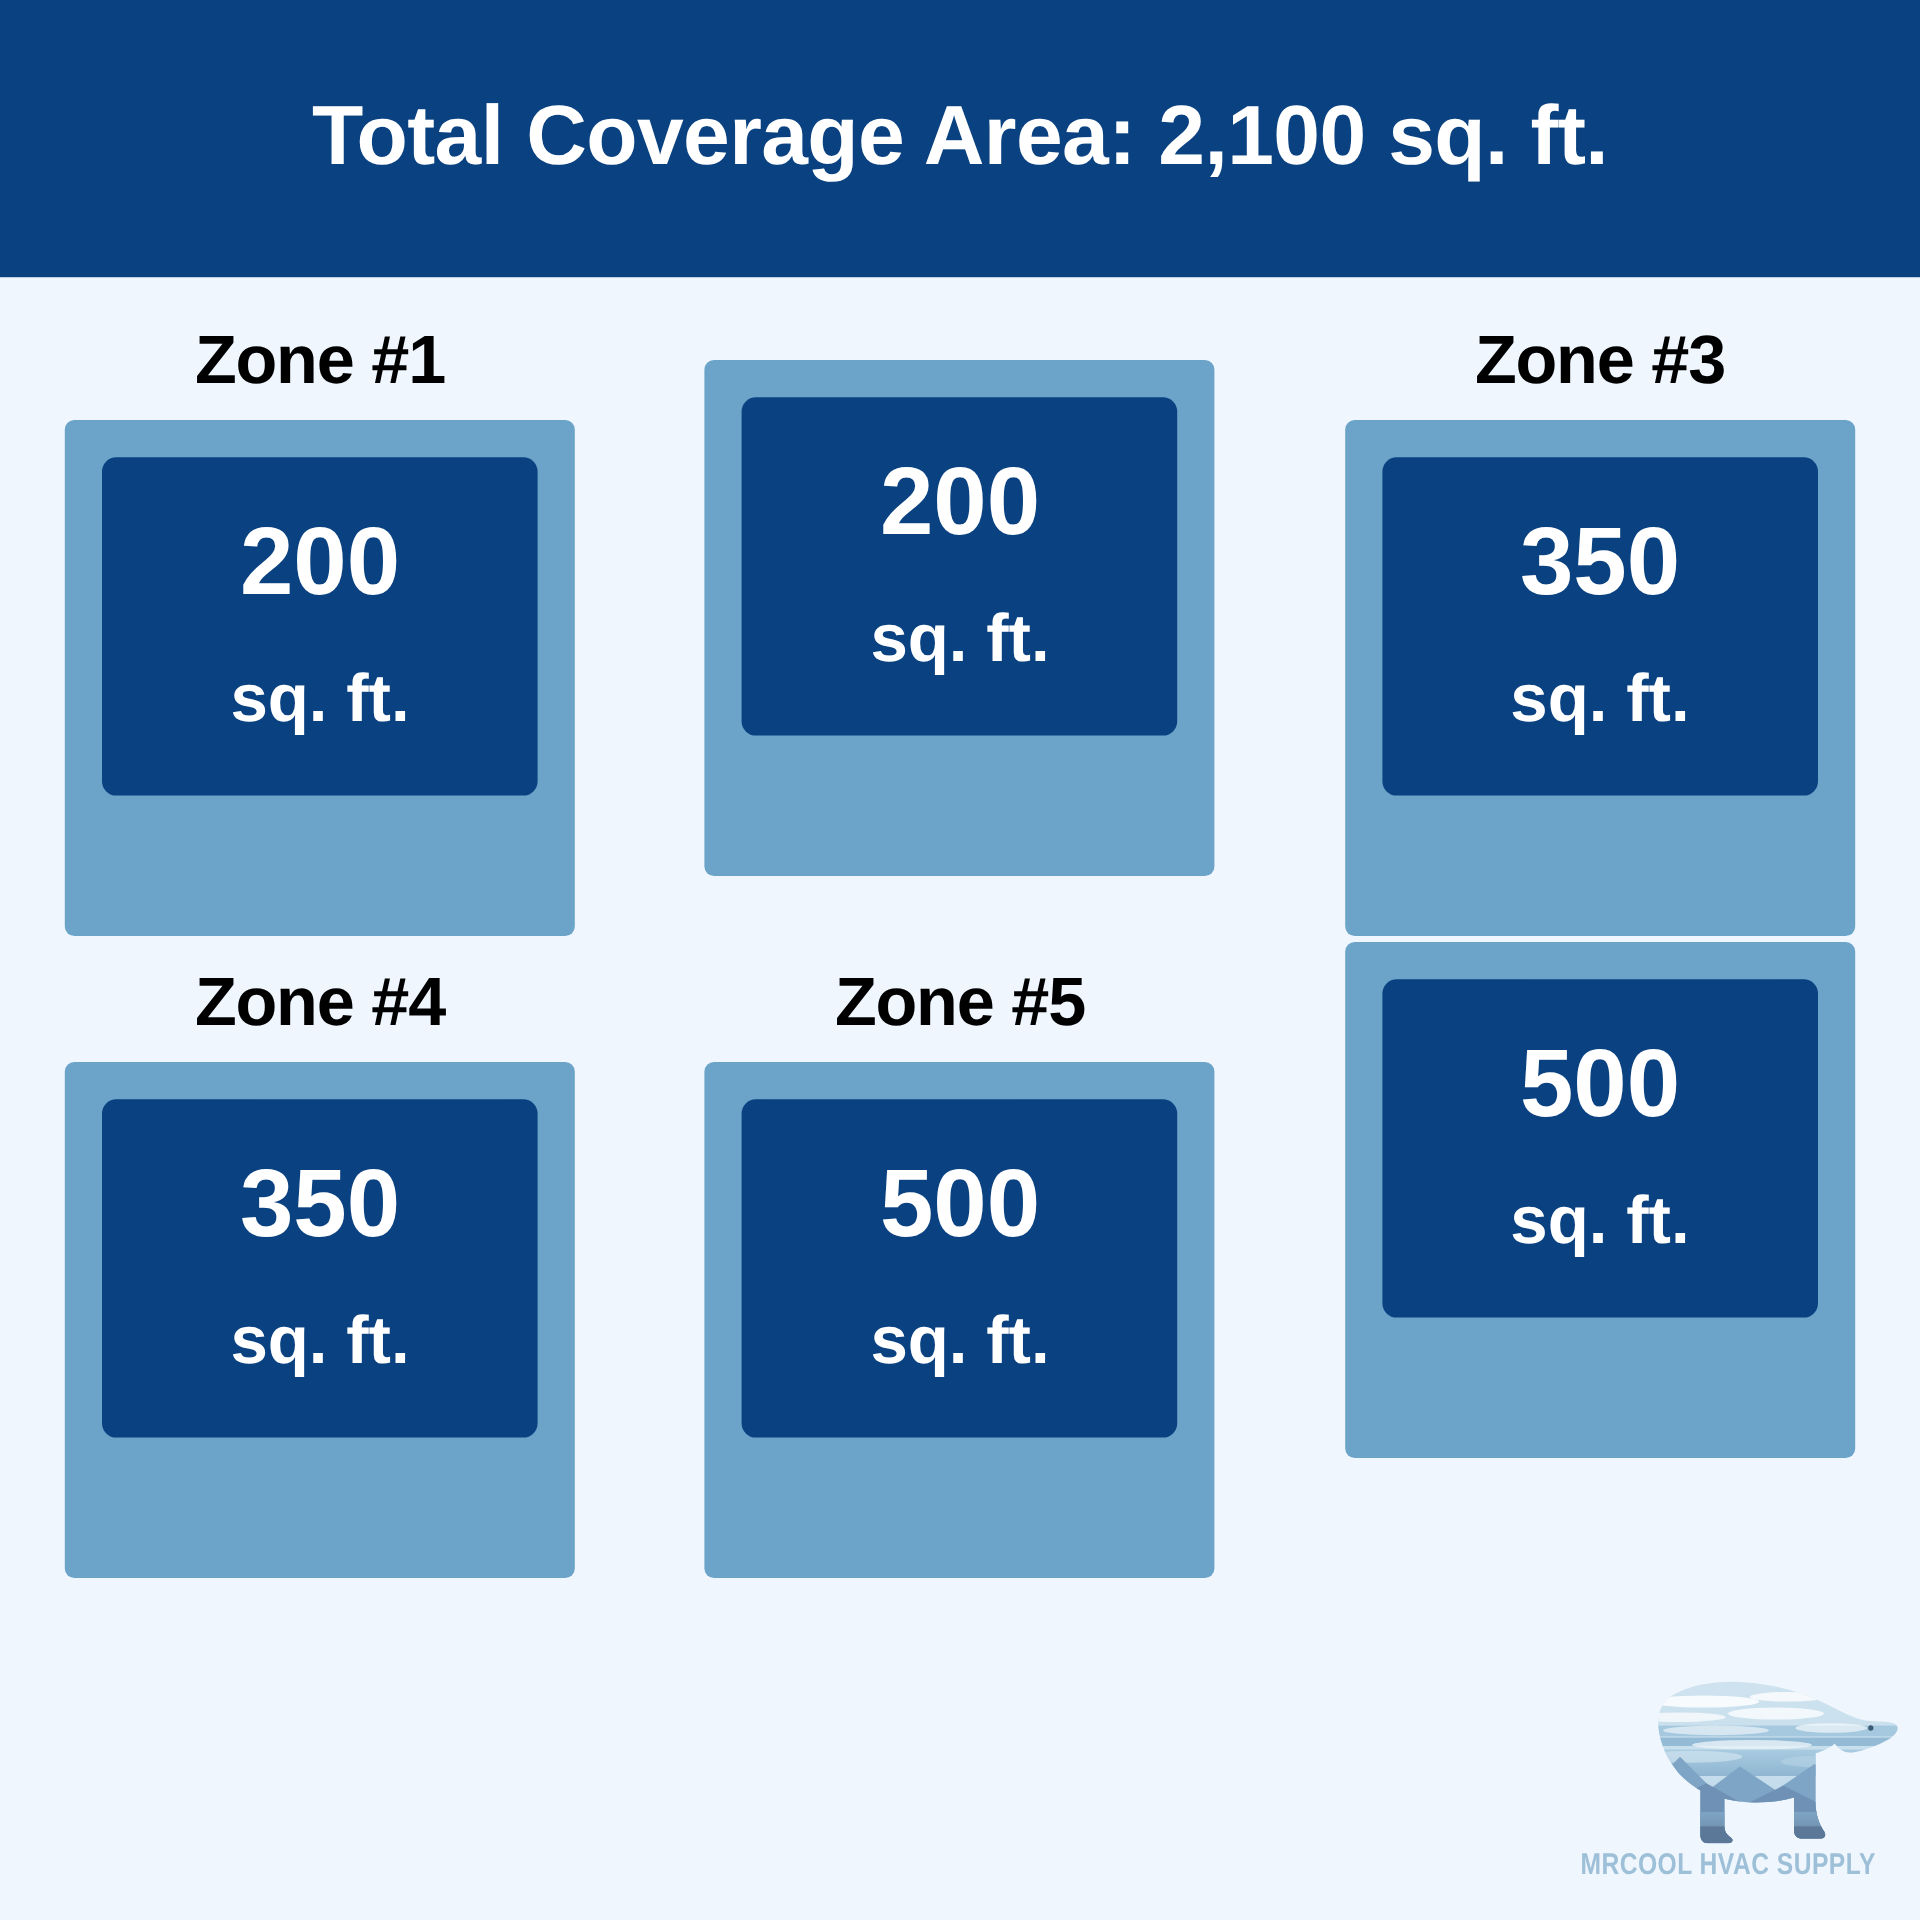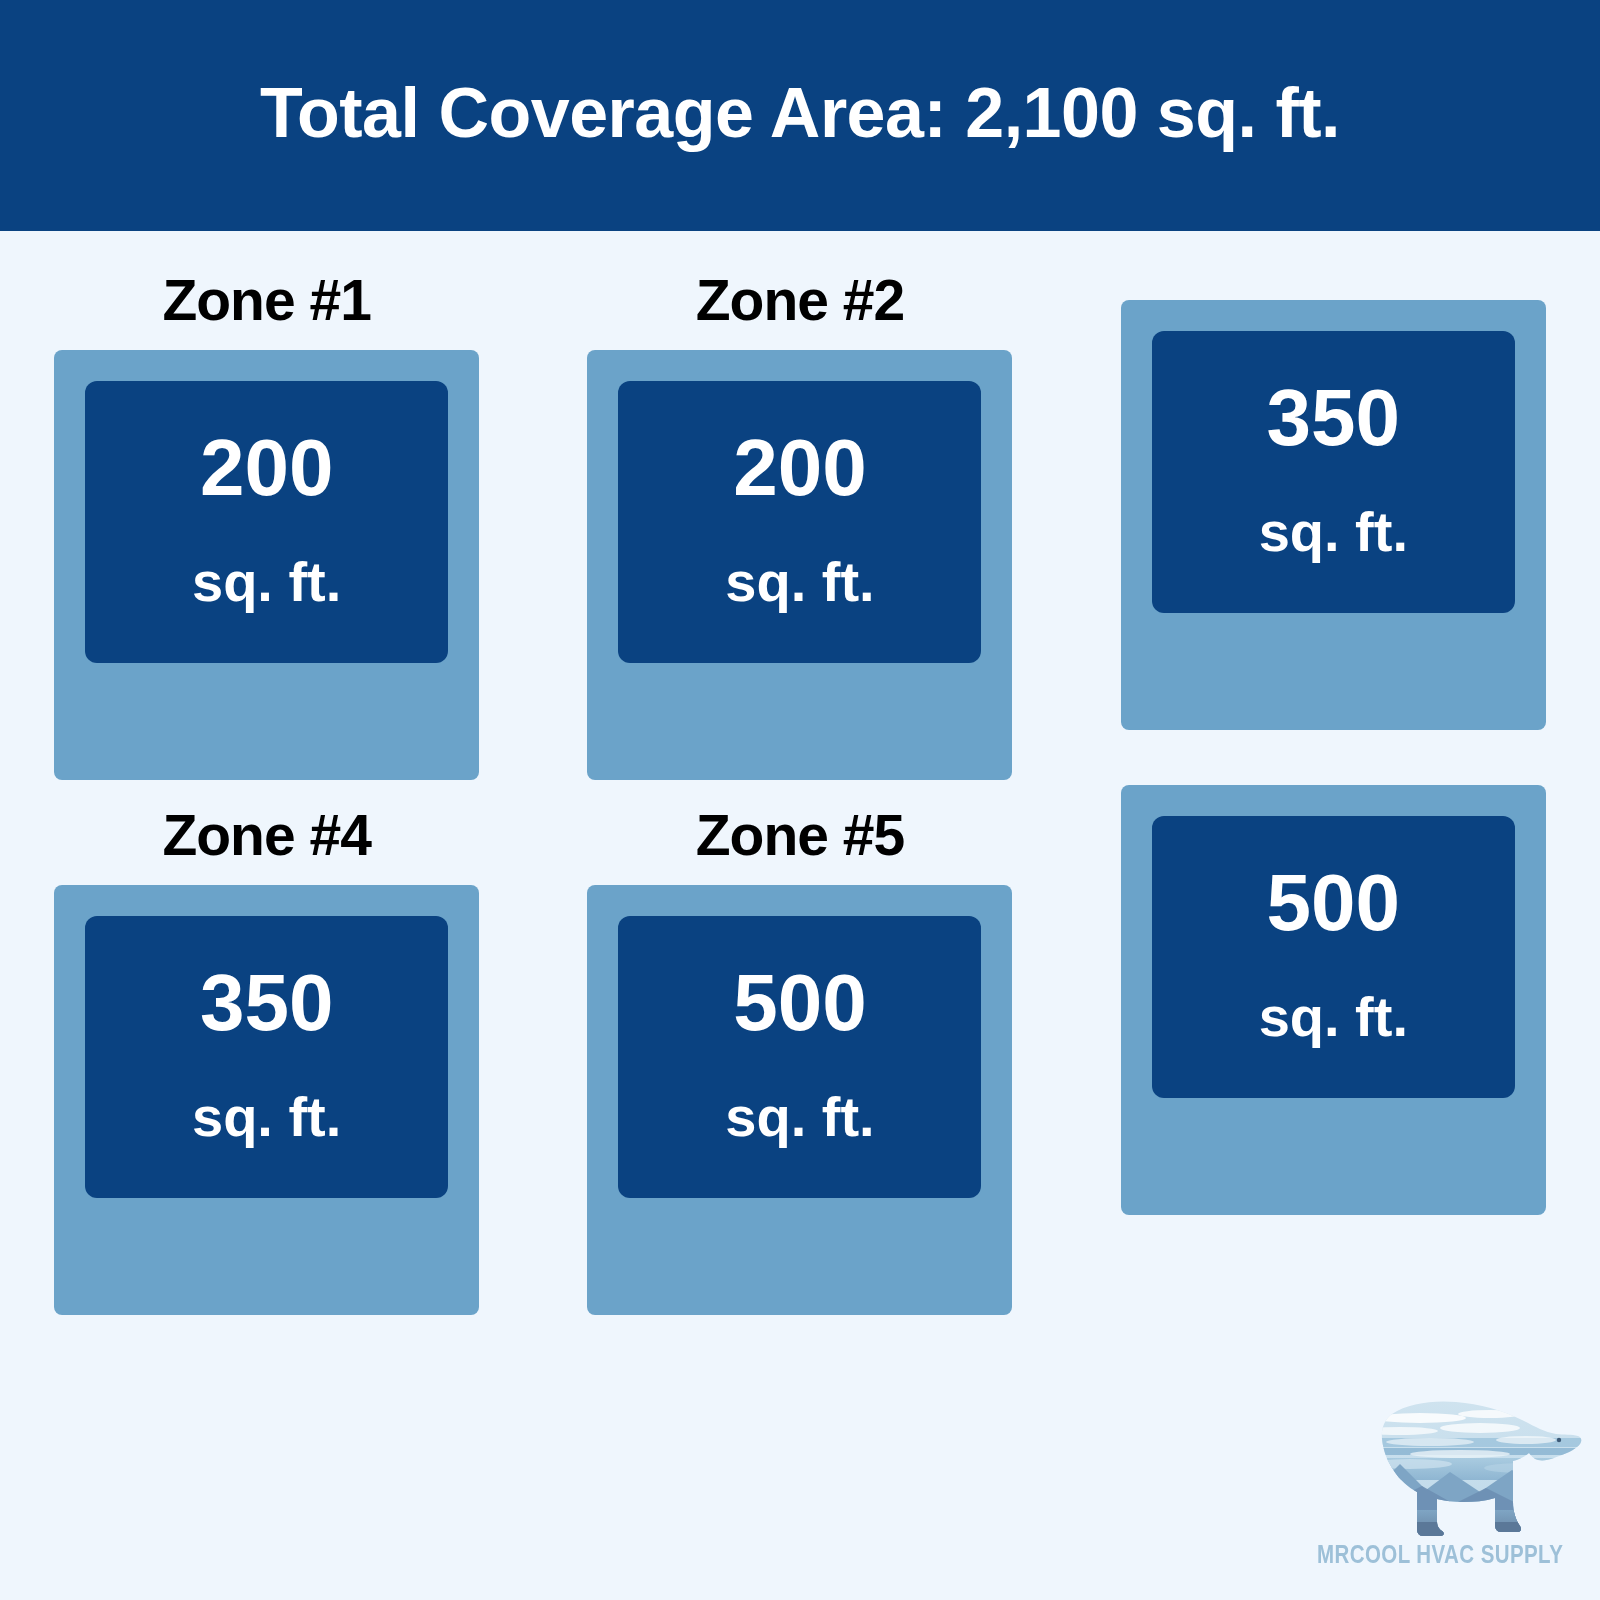--- a/index.html
+++ b/index.html
@@ -146,30 +146,30 @@
     <div class="zone-label">Zone #1</div>
     <div class="zone-card">
       <div class="zone-inner">
         <div class="zone-value">200</div>
         <div class="zone-unit">sq. ft.</div>
       </div>
     </div>
   </div>
 
   <div class="zone-cell row-1">
-    <div class="zone-label">Zone #2</div>
     <div class="zone-card">
       <div class="zone-inner">
         <div class="zone-value">200</div>
         <div class="zone-unit">sq. ft.</div>
       </div>
     </div>
   </div>
 
   <div class="zone-cell row-1">
+    <div class="zone-label">Zone #3</div>
     <div class="zone-card">
       <div class="zone-inner">
         <div class="zone-value">350</div>
         <div class="zone-unit">sq. ft.</div>
       </div>
     </div>
   </div>
 
   <div class="zone-cell row-2">
     <div class="zone-label">Zone #4</div>

